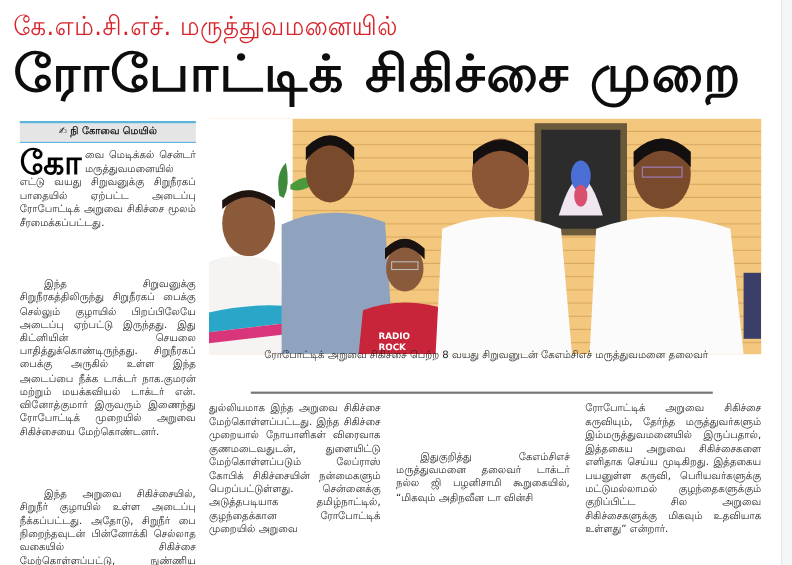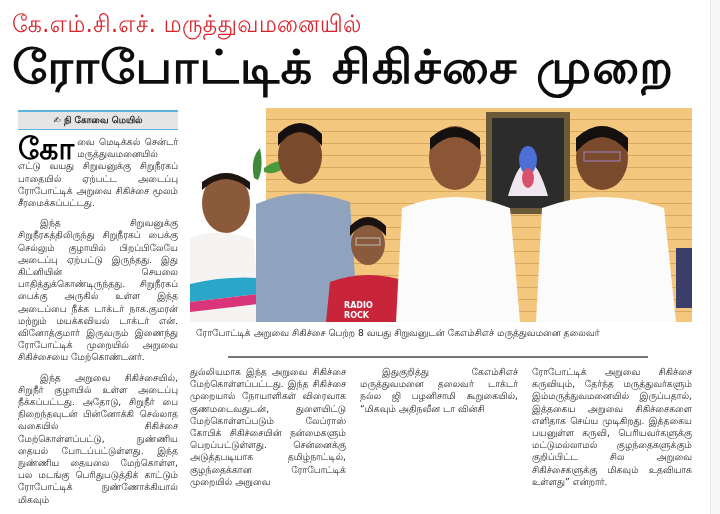--- a/index.html
+++ b/index.html
@@ -30,32 +30,32 @@
       position:absolute; left:18px; top:110px; width:160px; height:17px;
       background:#e5e5e5; border-top:2px solid #5ab4dc; border-bottom:1px solid #5ab4dc;
       font-size:9px; font-weight:bold; text-align:center; line-height:17px; color:#222;
     }
     .byline .pen { font-weight:normal; margin-right:3px; }
     .col {
       position:absolute; font-size:9.2px; line-height:12.2px;
       text-align:justify; color:#1c1c1c;
     }
     .col p { margin:0 0 8px 0; text-indent:0; }
-    .col p.ind { text-indent:22px; }
+    .col p.ind { text-indent:22px;margin-top:44px; }
     .dropcap {
       float:left; font-family:"DejaVu Serif", serif; font-weight:bold;
       font-size:30px; line-height:26px; margin:0 3px -2px 0; color:#000;
     }
     .photo {
       position:absolute; left:190px; top:108px; width:502px; height:214px;
       overflow:hidden; background:#f2c57c;text-align:right;
     }
     .caption {
-      position:absolute; left:196px; top:326px; width:492px;
-      font-size:9.2px; line-height:13px; text-align:left; color:#1c1c1c;
+      position:absolute; left:196px; top:316px; width:492px;
+      font-size:9.2px; line-height:13px; text-align:center; color:#1c1c1c;
     }
     .caption-rule {
       position:absolute; left:228px; top:356px; width:420px; height:2px; background:#777;
     }
   </style>
 </head>
 <body>
 
 <div class="right-strip"></div>
 

